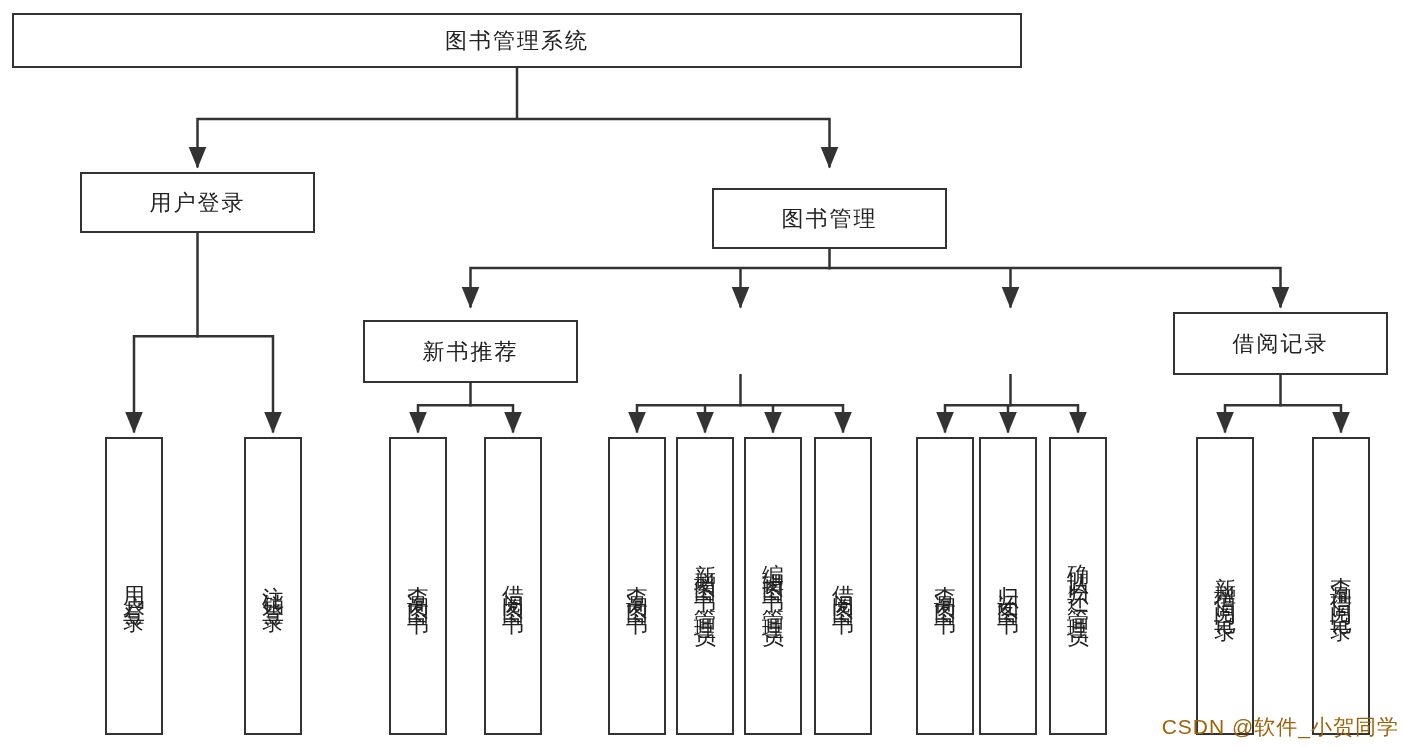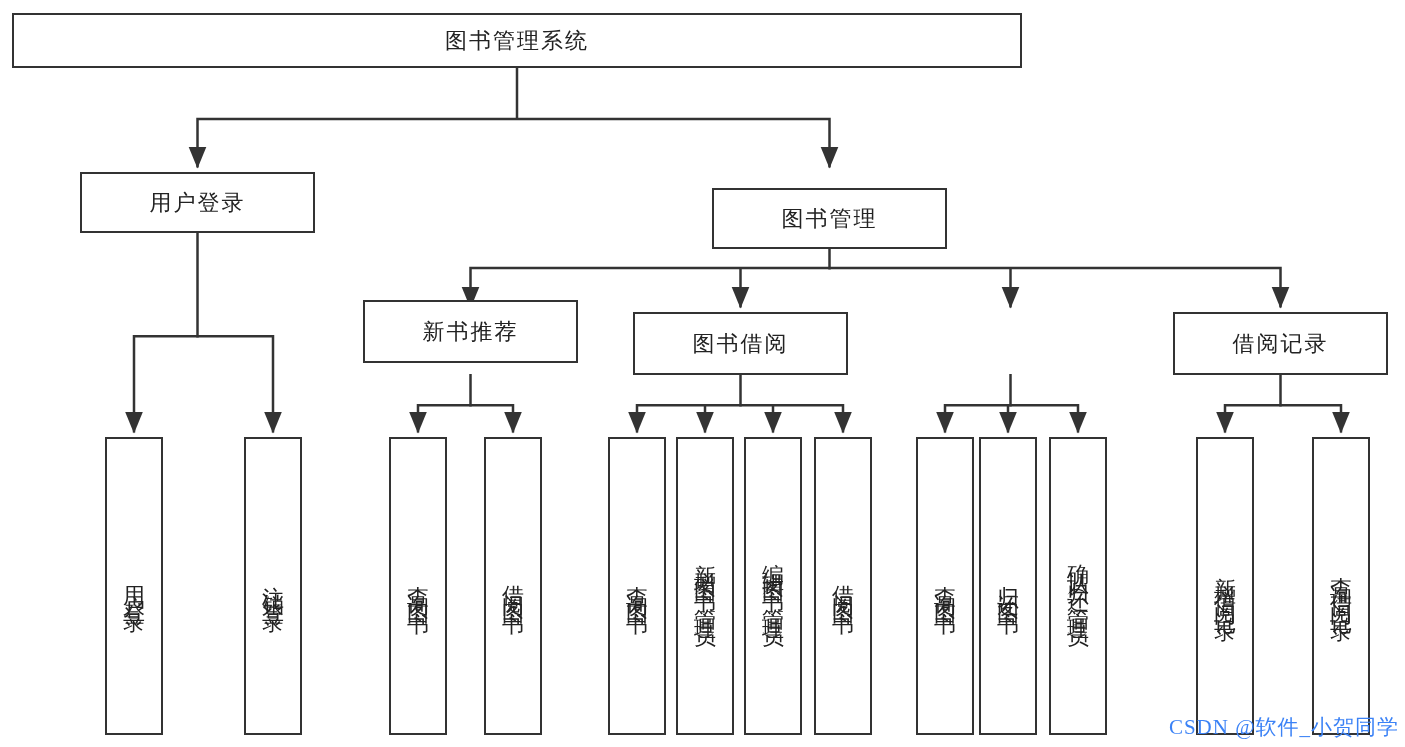--- a/index.html
+++ b/index.html
@@ -1,36 +1,36 @@
 <!DOCTYPE html>
 <html><head>
 <meta charset="utf-8">
 <style>
   html,body{margin:0;padding:0;background:#ffffff;}
   .stage{
     position:relative;width:1405px;height:747px;background:#ffffff;overflow:hidden;
-    font-family:Liberation Serif, serif;color:#222222;
+    font-family:Liberation Sans, sans-serif;color:#222222;
   }
   .wires{position:absolute;left:0;top:0;width:1405px;height:747px;}
   .node{
     position:absolute;box-sizing:border-box;background:#ffffff;
     border:2.5px solid #333333;display:flex;align-items:center;justify-content:center;
     font-size:22px;letter-spacing:2px;color:#222222;
   }
   .leaf{
     position:absolute;box-sizing:border-box;background:#ffffff;
     border:2.5px solid #333333;top:437px;width:58px;height:298px;
     display:flex;align-items:center;justify-content:center;
   }
   .leaf > span{
     writing-mode:vertical-rl;text-orientation:mixed;
     font-size:22px;letter-spacing:9px;line-height:1;white-space:nowrap;color:#222222;
   }
   .watermark{
-    position:absolute;right:6px;top:713px;font-size:21px;color:#3b82f6;
+    position:absolute;right:6px;top:713px;font-size:21px;color:#a16207;
     letter-spacing:1px;white-space:nowrap;
   }
 </style>
 </head>
 <body>
 
 <div class="stage">
 
   <svg class="wires" viewBox="0 0 1405 747" xmlns="http://www.w3.org/2000/svg">
     <defs>
@@ -73,25 +73,22 @@
     <span>图书管理系统</span>
   </div>
 
   <div class="node" style="left:80px;top:172px;width:235px;height:61px">
     <span>用户登录</span>
   </div>
   <div class="node" style="left:712px;top:188px;width:235px;height:61px">
     <span>图书管理</span>
   </div>
 
-  <div class="node" style="left:363px;top:300px;width:215px;height:63px">
+  <div class="node" style="left:363px;top:320px;width:215px;height:63px">
     <span>新书推荐</span>
-  </div>
-  <div class="node" style="left:633px;top:312px;width:215px;height:63px">
-    <span>图书借阅</span>
   </div>
   <div class="node" style="left:1173px;top:312px;width:215px;height:63px">
     <span>借阅记录</span>
   </div>
 
   <div class="leaf" style="left:105px">
     <span>用户登录</span>
   </div>
   <div class="leaf" style="left:244px">
     <span>注销登录</span>

